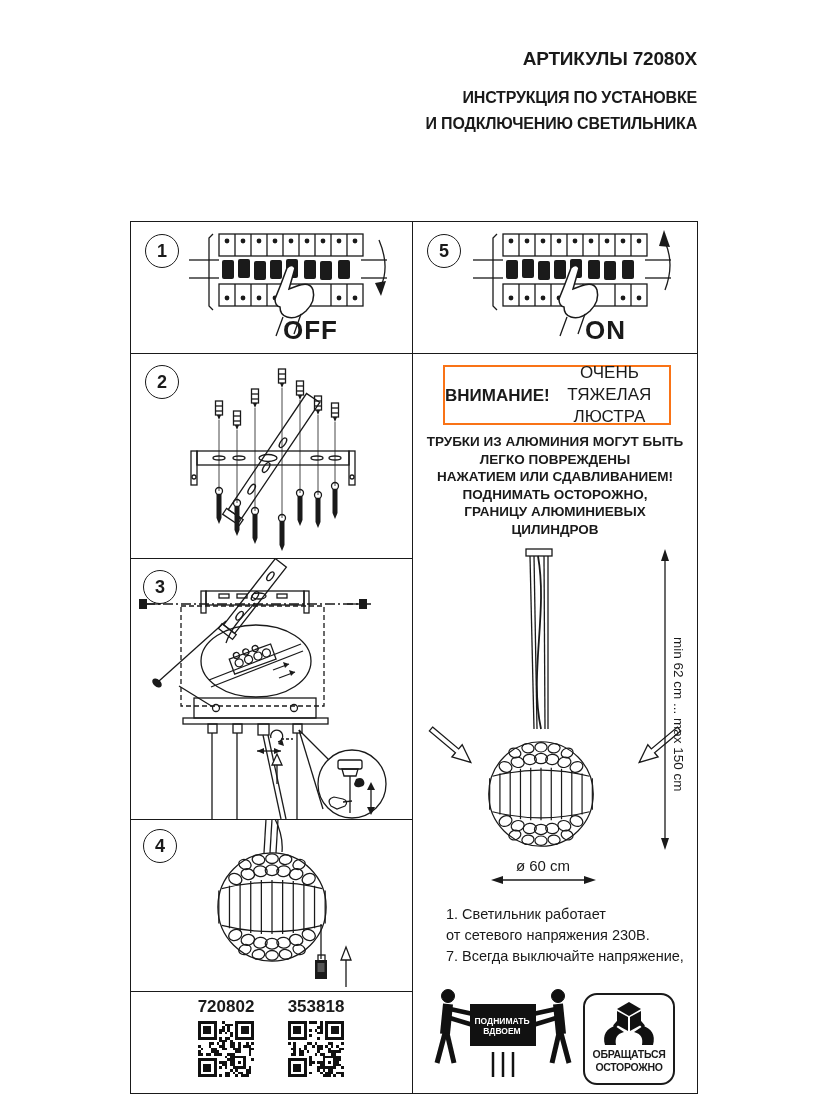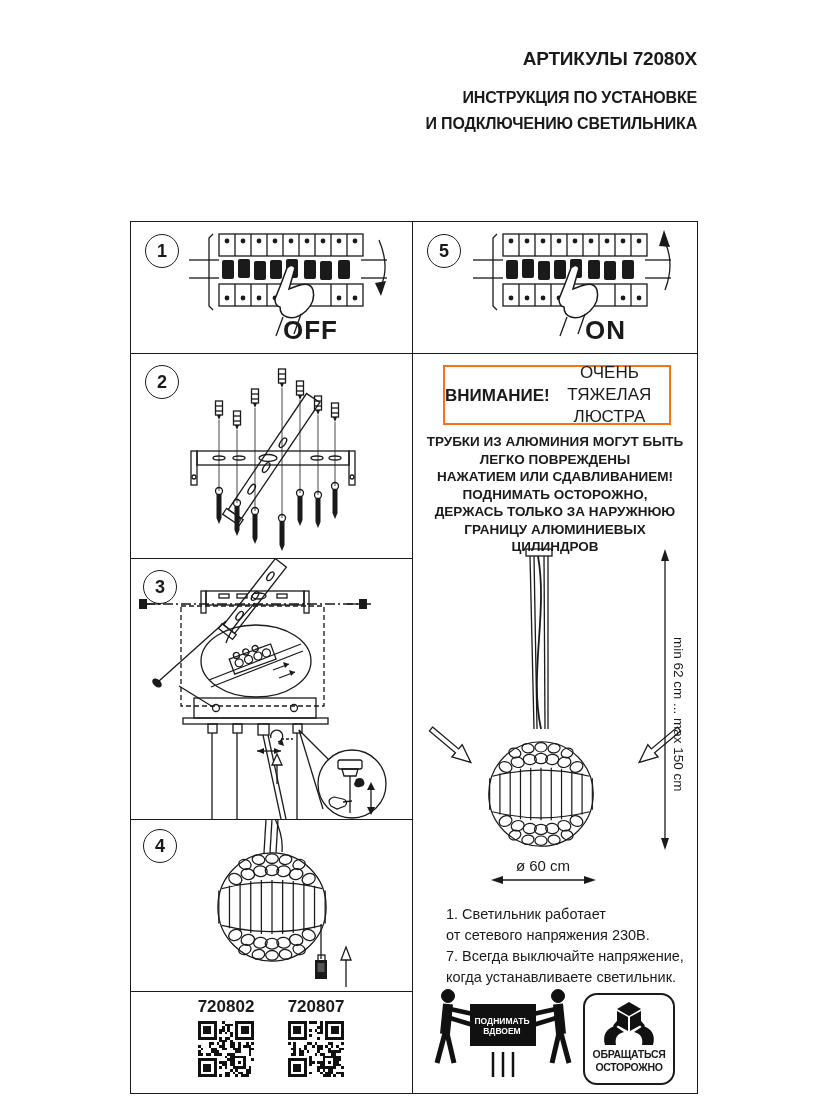--- a/index.html
+++ b/index.html
@@ -442,21 +442,21 @@
         <rect x="187" y="136" width="7" height="6" class="ln"></rect>
         <rect x="184" y="141" width="12" height="19" class="fl"></rect>
         <rect x="186.5" y="144" width="7" height="9" fill="#555"></rect>
         <line x1="215" y1="168" x2="215" y2="141" class="ln"></line>
         <polygon points="210,141 220,141 215,128" fill="#fff" stroke="#1a1a1a" stroke-width="1.3"></polygon>
       </svg>
     </div>
 
     <div class="abs cell" style="left:0;top:769px;width:281px;height:102px;">
       <div class="abs qr-label" style="left:45px;top:6px;">720802</div>
-      <div class="abs qr-label" style="left:135px;top:6px;">720807</div>
+      <div class="abs qr-label" style="left:135px;top:6px;">353818</div>
       <div class="abs qr" style="left:67px;top:30px;">
           <svg viewBox="0 0 21 21" width="100%" height="100%" shape-rendering="crispEdges">
             <rect x="9" y="0" width="1" height="1" fill="#111"></rect>
             <rect x="10" y="1" width="1" height="1" fill="#111"></rect>
             <rect x="11" y="1" width="1" height="1" fill="#111"></rect>
             <rect x="12" y="1" width="1" height="1" fill="#111"></rect>
             <rect x="9" y="2" width="1" height="1" fill="#111"></rect>
             <rect x="11" y="2" width="1" height="1" fill="#111"></rect>
             <rect x="8" y="3" width="1" height="1" fill="#111"></rect>
             <rect x="9" y="3" width="1" height="1" fill="#111"></rect>
@@ -703,21 +703,20 @@
       <div class="abs warn-box">
         <span class="l1">ВНИМАНИЕ!</span>
         <span class="l2">ОЧЕНЬ ТЯЖЕЛАЯ ЛЮСТРА</span>
       </div>
 
       <div class="abs warn-body">
         <div>ТРУБКИ ИЗ АЛЮМИНИЯ МОГУТ БЫТЬ</div>
         <div>ЛЕГКО ПОВРЕЖДЕНЫ</div>
         <div>НАЖАТИЕМ ИЛИ СДАВЛИВАНИЕМ!</div>
         <div>ПОДНИМАТЬ ОСТОРОЖНО,</div>
-        <div>ДЕРЖАСЬ ТОЛЬКО ЗА НАРУЖНЮЮ</div>
         <div>ГРАНИЦУ АЛЮМИНИЕВЫХ ЦИЛИНДРОВ</div>
       </div>
 
       <svg class="abs" style="left:0;top:190px;" width="284" height="355" viewBox="0 0 284 355">
         <g class="ln">
           <rect x="113" y="6" width="26" height="7"></rect>
           <line x1="117" y1="13" x2="121" y2="186"></line>
             <line x1="121" y1="13" x2="124" y2="186"></line>
           <line x1="131" y1="13" x2="132" y2="186"></line>
             <line x1="135" y1="13" x2="135" y2="186"></line>
@@ -736,21 +735,20 @@
         <polygon points="183,337 171,333 171,341" class="fl"></polygon>
       </svg>
 
       <div class="abs dim-v">min 62 cm ... max 150 cm</div>
       <div class="abs dim-d">ø 60 cm</div>
 
       <div class="abs notes">
         <div>1. Светильник работает</div>
         <div>от сетевого напряжения 230В.</div>
         <div>7. Всегда выключайте напряжение,</div>
-        <div>когда устанавливаете светильник.</div>
       </div>
 
       <div class="abs lift">
         <svg width="140" height="96" viewBox="0 0 140 96">
           <g stroke="#111" fill="#111">
             <circle cx="15" cy="9" r="6.5"></circle>
             <line x1="15" y1="17" x2="12" y2="47" stroke-width="10"></line>
             <line x1="17" y1="22" x2="40" y2="27" stroke-width="4.5"></line>
             <line x1="17" y1="31" x2="40" y2="38" stroke-width="4.5"></line>
             <line x1="12" y1="46" x2="4" y2="76" stroke-width="5"></line>

